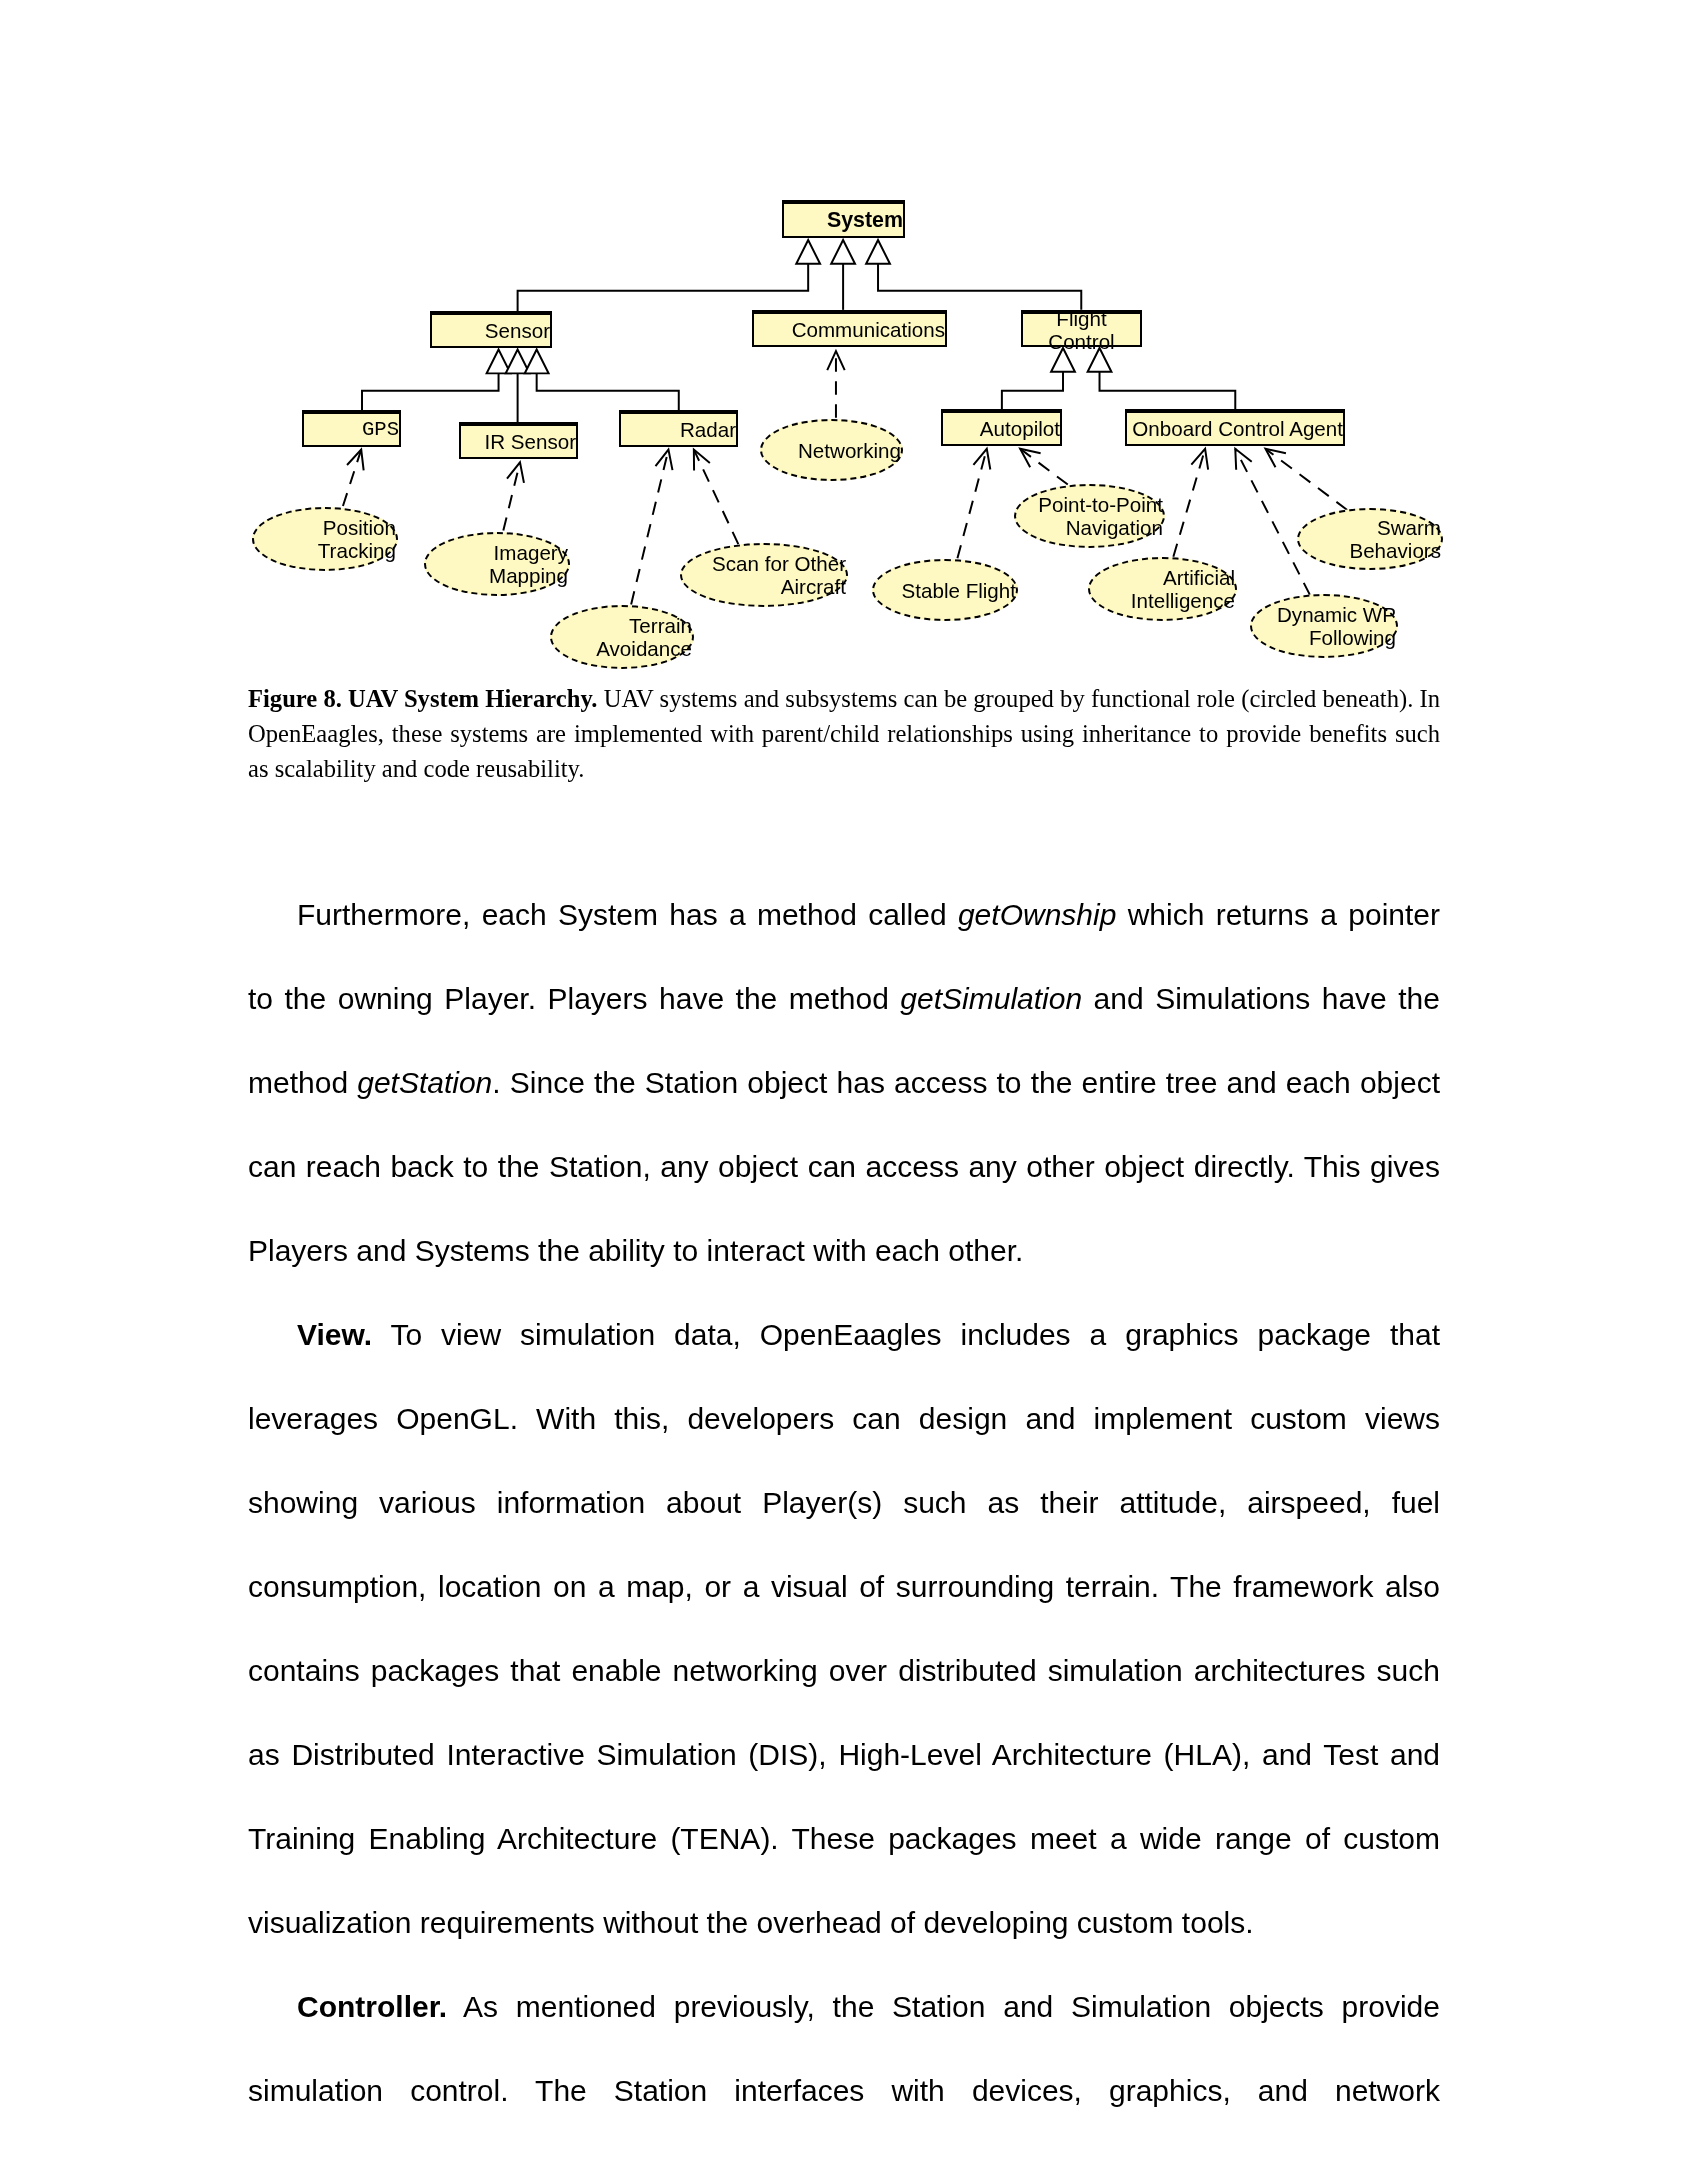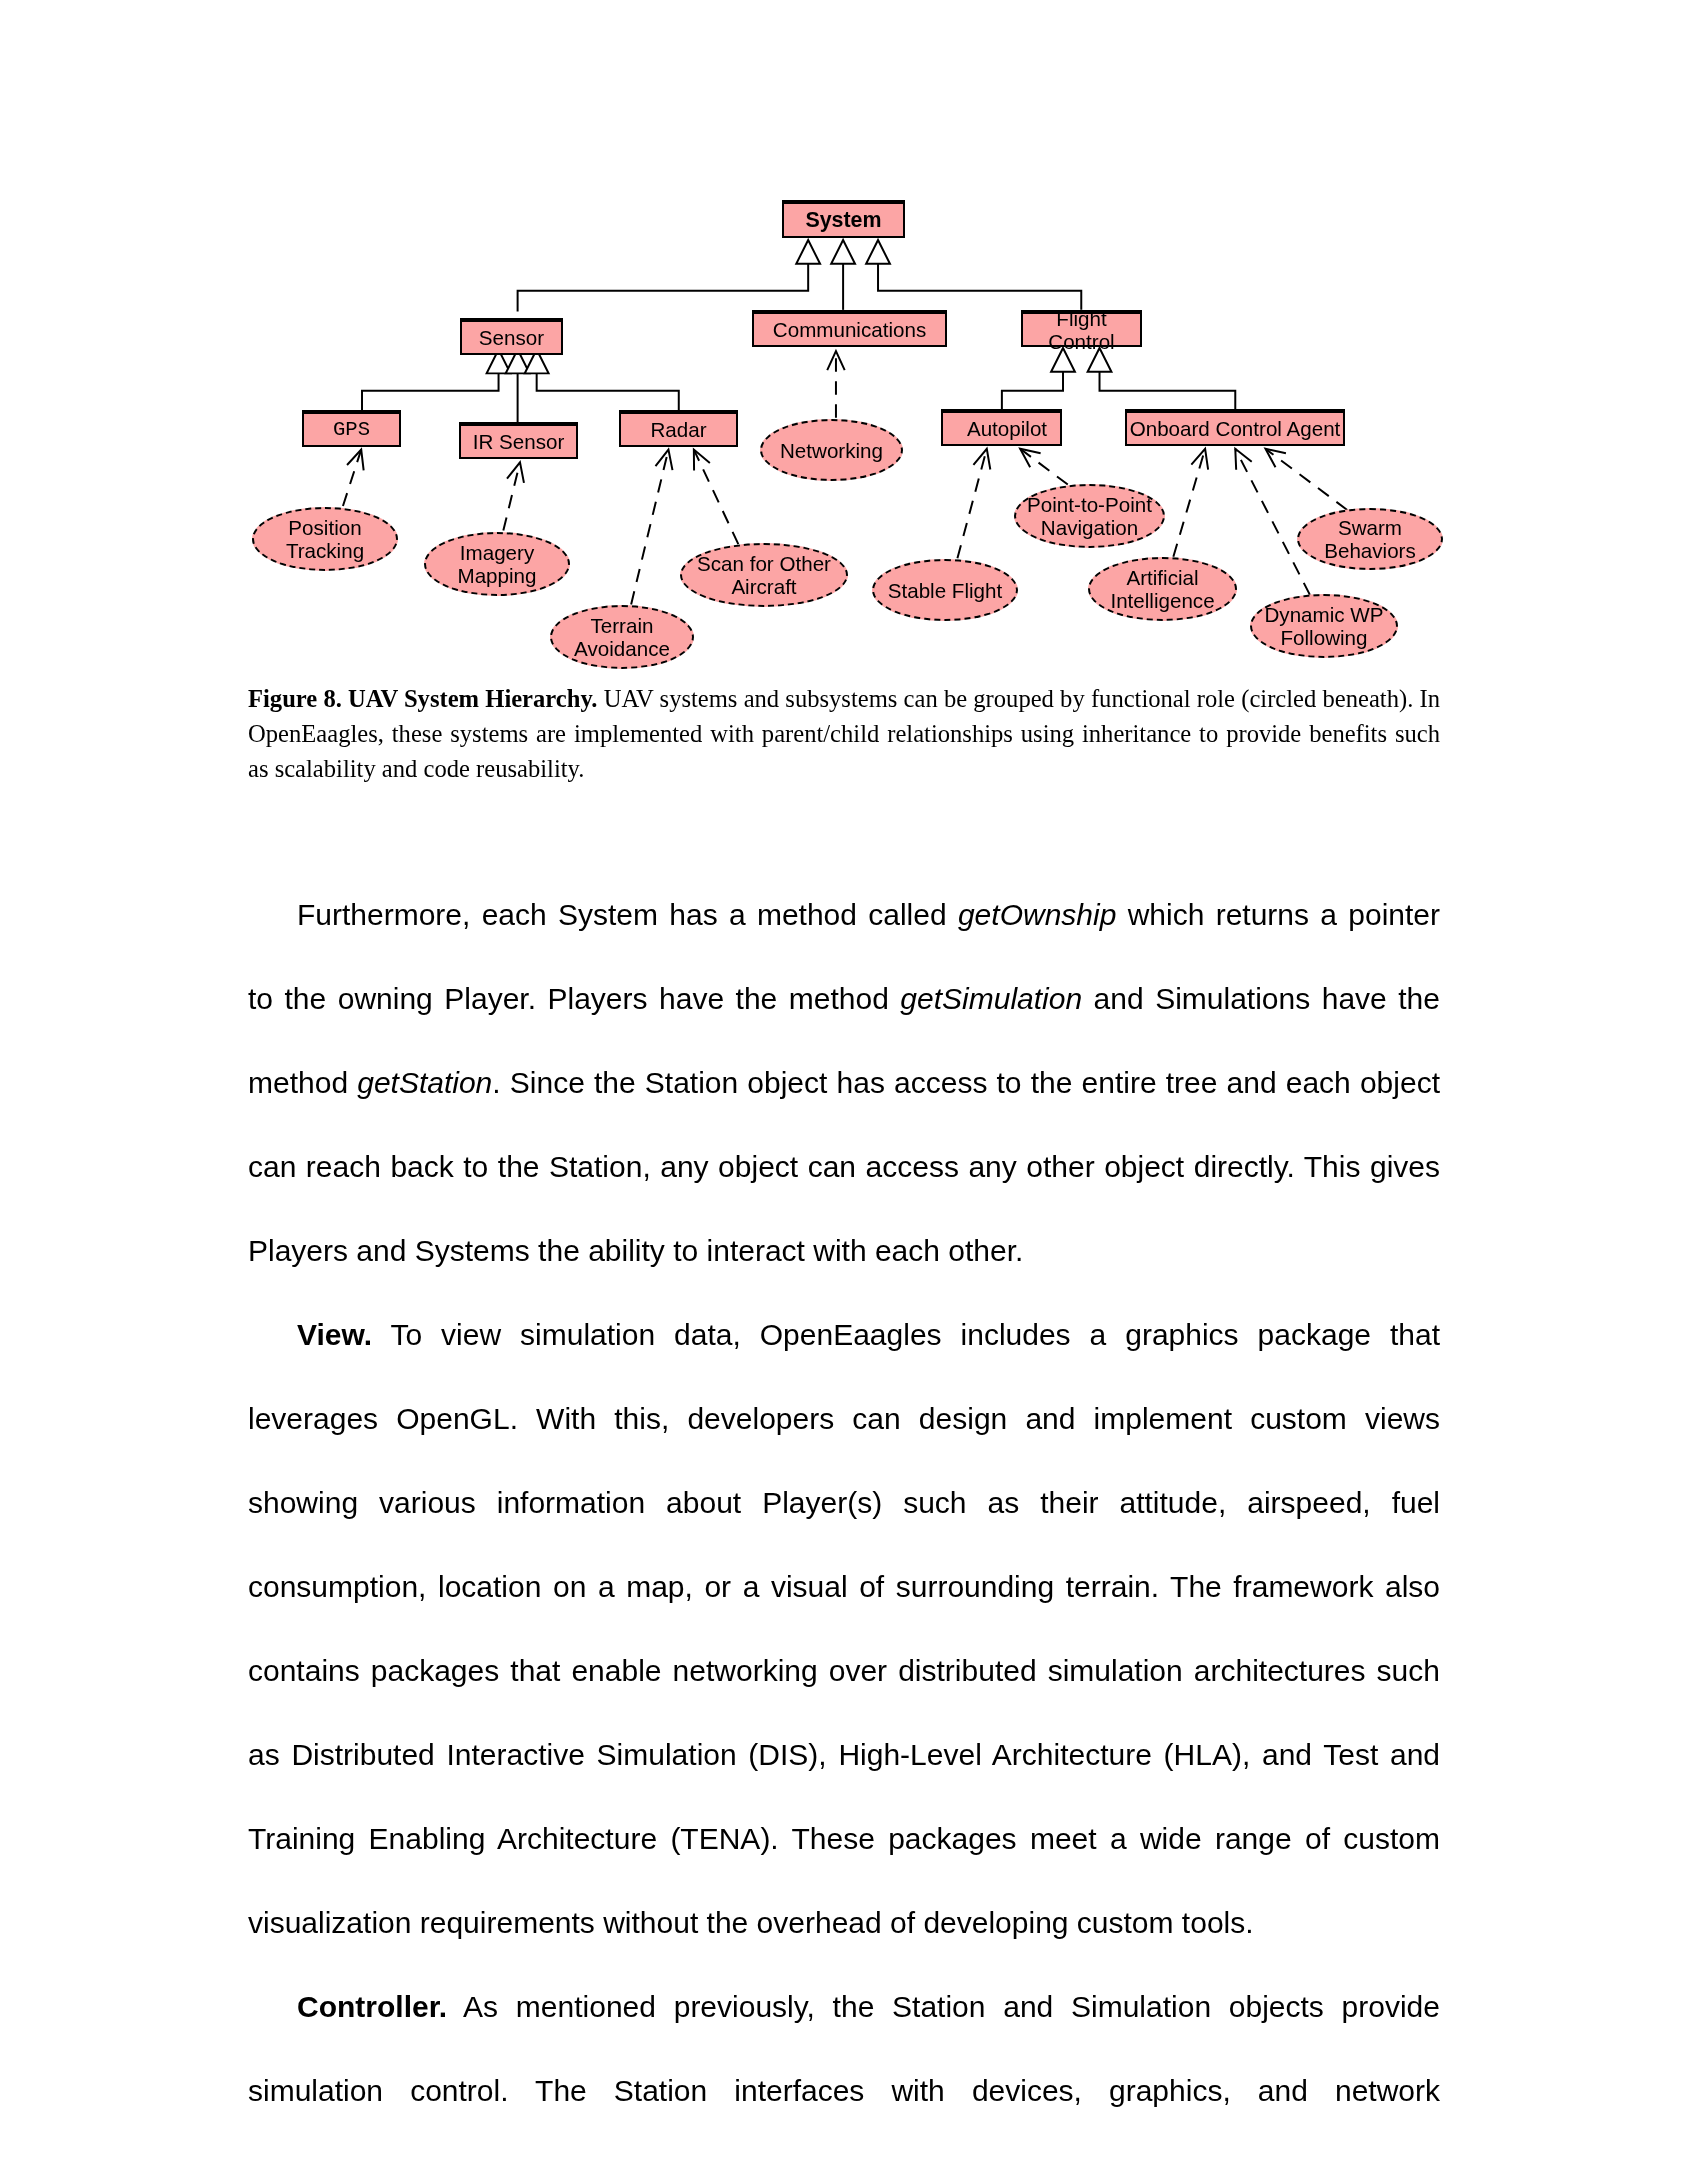--- a/index.html
+++ b/index.html
@@ -14,27 +14,27 @@
 
   
   .figure { position: absolute; left: 0; top: 0; width: 1687px; height: 715px; }
   .connectors { position: absolute; left: 0; top: 0; }
 
   .node {
     position: absolute;
     box-sizing: border-box;
     display: flex;
     flex-direction: column;
-    align-items: center;
+    align-items: flex-end;
     justify-content: center;
     text-align: center;
     font-family: "Liberation Sans", sans-serif;
     font-size: 20.6px;
     line-height: 23px;
-    background: #fca5a5;
+    background: #fef9c3;
     color: #000;
   }
   .box {
     border: 2px solid #000;
     border-top-width: 4px;
   }
   .box.root { font-weight: bold; font-size: 21.4px; }
   .ellipse {
     border: 2px dashed #000;
     border-radius: 50%;
@@ -129,21 +129,21 @@
         <path d="M1345,610 L1285,565" marker-end="url(#openarrow)"></path>
         <path d="M1478,701 L1518,565" marker-end="url(#openarrow)"></path>
         <path d="M1650,749 L1556,565" marker-end="url(#openarrow)"></path>
         <path d="M1697,642 L1594,565" marker-end="url(#openarrow)"></path>
       </g>
     </svg>
 
     <div class="node box root" style="left:782px; top:200px; width:123px; height:38px;">
       <span>System</span>
     </div>
-    <div class="node box" style="left:460px; top:311px; width:103px; height:37px;margin-top:7px;">
+    <div class="node box" style="left:430px; top:311px; width:122px; height:37px;">
       <span>Sensor</span>
     </div>
     <div class="node box" style="left:752px; top:310px; width:195px; height:37px;">
       <span>Communications</span>
     </div>
     <div class="node box" style="left:1021px; top:310px; width:121px; height:37px;">
       <span>Flight Control</span>
     </div>
     <div class="node box" style="left:302px; top:410px; width:99px; height:37px;font-family:Liberation Mono, monospace;">
       <span>GPS</span>

